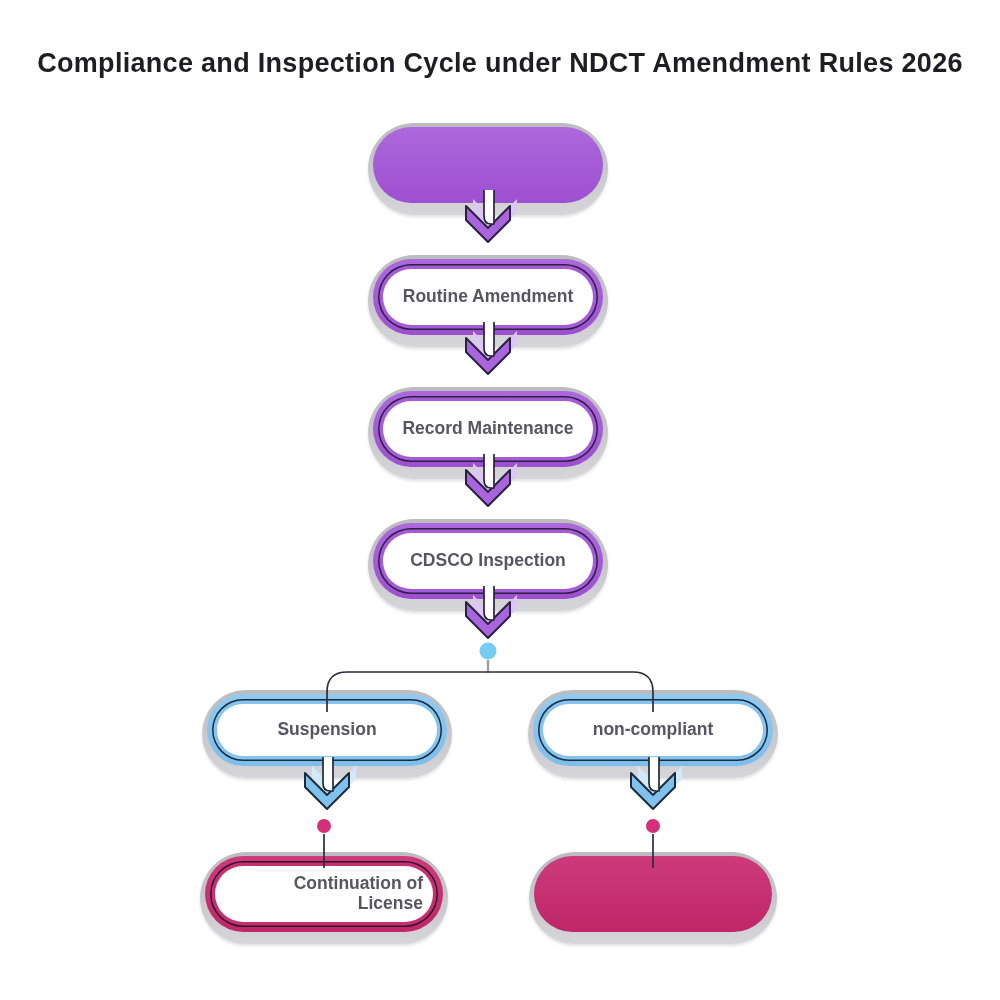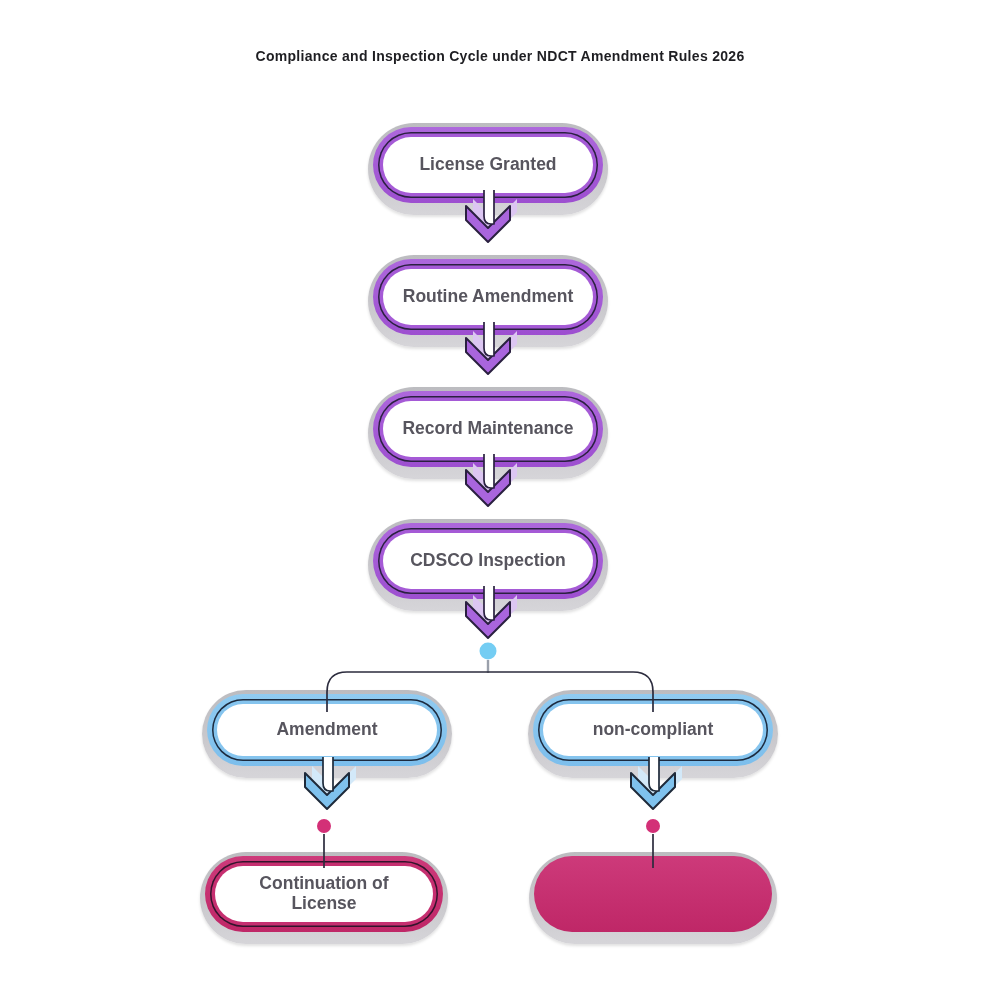--- a/index.html
+++ b/index.html
@@ -3,21 +3,21 @@
 <meta charset="utf-8">
 <style>
   html,body { margin:0; padding:0; background:#ffffff; }
   .canvas {
     position:relative; width:1000px; height:1000px;
     background:#ffffff; overflow:hidden;
     font-family:"Liberation Sans","DejaVu Sans",sans-serif;
   }
   .title {
     position:absolute; left:0; right:0; top:48px;
-    text-align:center; font-size:14px; font-weight:700;
+    text-align:center; font-size:27px; font-weight:700;
     color:#1e1e22; letter-spacing:0.3px;
   }
 
   
   .node { position:absolute; }
   .node .shadow {
     position:absolute; left:0; right:0; top:0; bottom:0;
     border-radius:999px;
     background:linear-gradient(180deg,#bcbcc0 0%,#c9c8cc 55%,#d6d5d9 100%);
     box-shadow:0 2px 3px rgba(0,0,0,0.12);
@@ -34,21 +34,21 @@
   }
   .node .label {
     font-size:17.5px; font-weight:700; color:#57555e; line-height:1.12;
     padding:0 10px;
   }
   .node.purple .ring { background:linear-gradient(180deg,#ad68dc,#9d4fd0); }
   .node.purple .inner { box-shadow:0 0 0 3.5px #a55ad6, 0 0 0 5px #2a2040; }
   .node.blue .ring { background:linear-gradient(180deg,#90cbf1,#7cbeec); }
   .node.blue .inner { box-shadow:0 0 0 3.5px #85c4ee, 0 0 0 5px #1c2a3e; }
   .node.pink .ring { background:linear-gradient(180deg,#cd3a7a,#bf2767); }
-  .node.pink .inner { box-shadow:0 0 0 3.5px #c62f70, 0 0 0 5px #33142c; }
+  .node.pink .inner { box-shadow:0 0 0 3.5px #c62f70, 0 0 0 5px #33142c;align-items:flex-end; }
 
   
   .stage { left:368px; width:240px; height:92px; z-index:2; }
   #stage-0 { top:123px; } #stage-1 { top:255px; }
   #stage-2 { top:387px; } #stage-3 { top:519px; }
   .branch { width:250px; height:88px; top:690px; z-index:2; }
   #branch-0 { left:202px; } #branch-1 { left:528px;text-decoration:underline; }
   .outcome { width:248px; height:92px; top:852px; z-index:2; }
   #outcome-0 { left:200px; } #outcome-1 { left:529px; }
 
@@ -65,23 +65,20 @@
 </head>
 <body>
 
 <div class="canvas">
 
   <div class="title">Compliance and Inspection Cycle under NDCT Amendment Rules 2026</div>
 
   <div class="node purple stage" id="stage-0">
     <div class="shadow"></div>
     <div class="ring"></div>
-    <div class="inner">
-      <span class="label">License Granted</span>
-    </div>
   </div>
 
   <div class="node purple stage" id="stage-1">
     <div class="shadow"></div>
     <div class="ring"></div>
     <div class="inner">
       <span class="label">Routine Amendment</span>
     </div>
   </div>
 
@@ -98,21 +95,21 @@
     <div class="ring"></div>
     <div class="inner">
       <span class="label">CDSCO Inspection</span>
     </div>
   </div>
 
   <div class="node blue branch" id="branch-0">
     <div class="shadow"></div>
     <div class="ring"></div>
     <div class="inner">
-      <span class="label">Amendment</span>
+      <span class="label">Suspension</span>
     </div>
   </div>
 
   <div class="node blue branch" id="branch-1">
     <div class="shadow"></div>
     <div class="ring"></div>
     <div class="inner">
       <span class="label">non-compliant</span>
     </div>
   </div>

